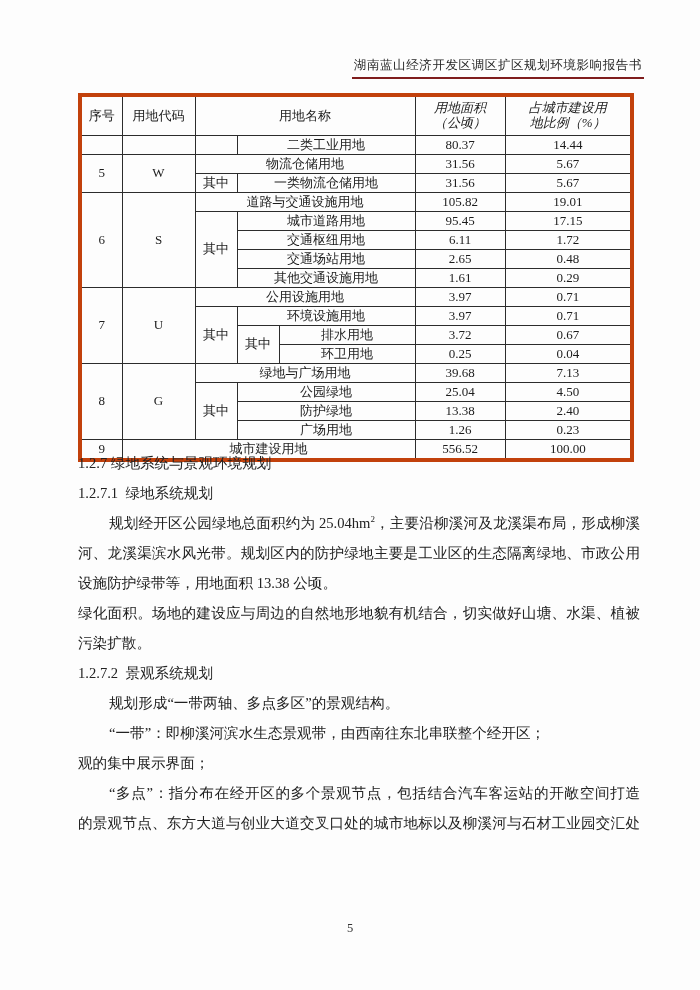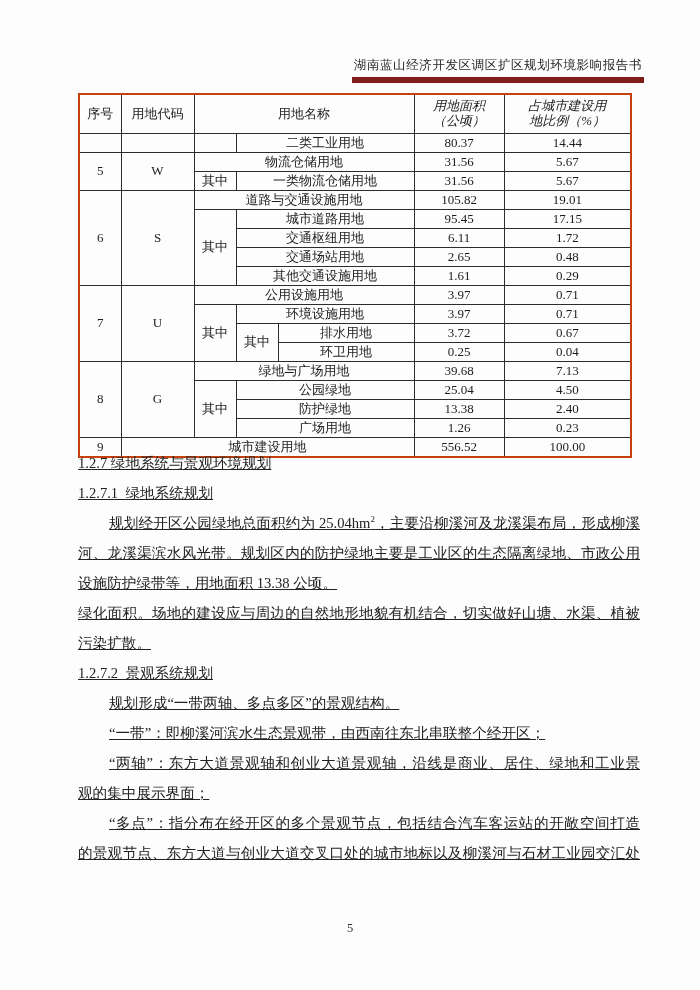--- a/index.html
+++ b/index.html
@@ -5,40 +5,40 @@
   html,body { margin:0; padding:0; background:#ffffff; }
   .page {
     position:relative; width:700px; height:990px; margin:0 auto;
     background:#fdfdfd; color:#1e1e1e;
     font-family:"Liberation Serif","DejaVu Serif",serif;
     overflow:hidden;
   }
   
   .doc-header { position:absolute; top:57px; right:56px; font-size:12.5px; }
   .doc-header .hd {
-    display:inline-block; border-bottom:6px solid #7f1d1d;
+    display:inline-block; border-bottom:2px solid #7f1d1d;
     padding:0 2px 3px 2px; letter-spacing:0.6px; color:#262626;
   }
   
   table.landuse {
     position:absolute; left:78px; top:93px; width:552px;
     border-collapse:collapse; table-layout:fixed;
     font-size:13px; color:#1c1c1c;
-    border:2px solid #c2410c;
+    border:4px solid #c2410c;
   }
   table.landuse td {
     border:1px solid #2c2c2c; text-align:center; vertical-align:middle;
     padding:0; height:18px; line-height:1.12; overflow:hidden;
   }
   table.landuse tr.hdr td { height:38px; }
   table.landuse td.pre { white-space:pre-line;font-style:italic; }
   table.landuse tr.grp td { border-top:1.5px solid #262626; }
   
   .bodytext { position:absolute; left:78px; top:448px; width:562px; font-size:14.6px; color:#222; }
-  .line { height:30px; line-height:30px;text-decoration:underline; }
+  .line { height:30px; line-height:30px; }
   .line.h { white-space:pre; }
   .line.indent { text-indent:31px; }
   .line.fill { text-align:justify; text-align-last:justify; }
   .line sup { font-size:9px; line-height:0; }
   
   .pageno { position:absolute; top:921px; left:0; width:100%; text-align:center; font-size:12.5px; color:#333; }
 </style>
 </head>
 <body>
 
@@ -183,21 +183,20 @@
     <div class="line h">1.2.7 绿地系统与景观环境规划</div>
     <div class="line h">1.2.7.1  绿地系统规划</div>
     <div class="line indent fill"><span>规划经开区公园绿地总面积约为 25.04hm</span><sup>2</sup><span>，主要沿柳溪河及龙溪渠布局，形成柳溪</span></div>
     <div class="line fill">河、龙溪渠滨水风光带。规划区内的防护绿地主要是工业区的生态隔离绿地、市政公用</div>
     <div class="line">设施防护绿带等，用地面积 13.38 公顷。</div>
     <div class="line fill">绿化面积。场地的建设应与周边的自然地形地貌有机结合，切实做好山塘、水渠、植被</div>
     <div class="line">污染扩散。</div>
     <div class="line h">1.2.7.2  景观系统规划</div>
     <div class="line indent">规划形成“一带两轴、多点多区”的景观结构。</div>
     <div class="line indent">“一带”：即柳溪河滨水生态景观带，由西南往东北串联整个经开区；</div>
-    <div class="line indent fill">“两轴”：东方大道景观轴和创业大道景观轴，沿线是商业、居住、绿地和工业景</div>
     <div class="line">观的集中展示界面；</div>
     <div class="line indent fill">“多点”：指分布在经开区的多个景观节点，包括结合汽车客运站的开敞空间打造</div>
     <div class="line fill">的景观节点、东方大道与创业大道交叉口处的城市地标以及柳溪河与石材工业园交汇处</div>
   </div>
 
   <div class="pageno">5</div>
 
 </div>
 
 </body></html>

